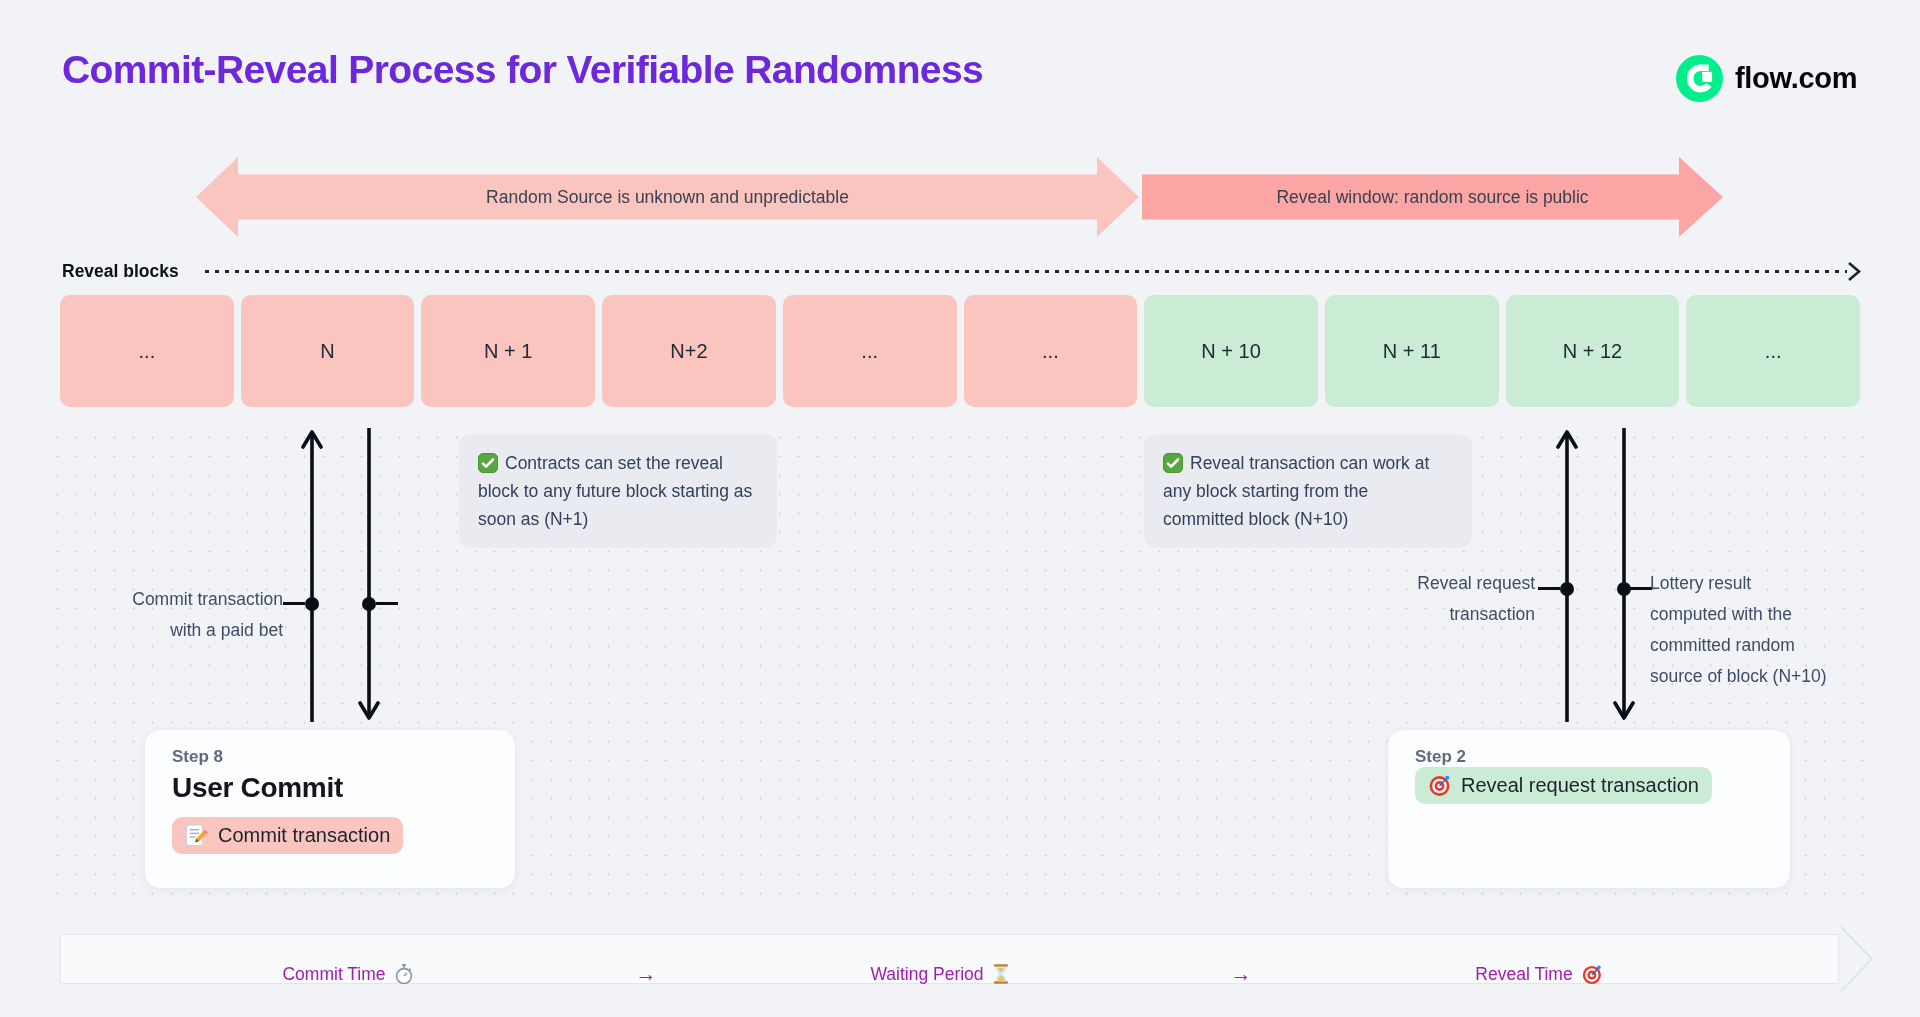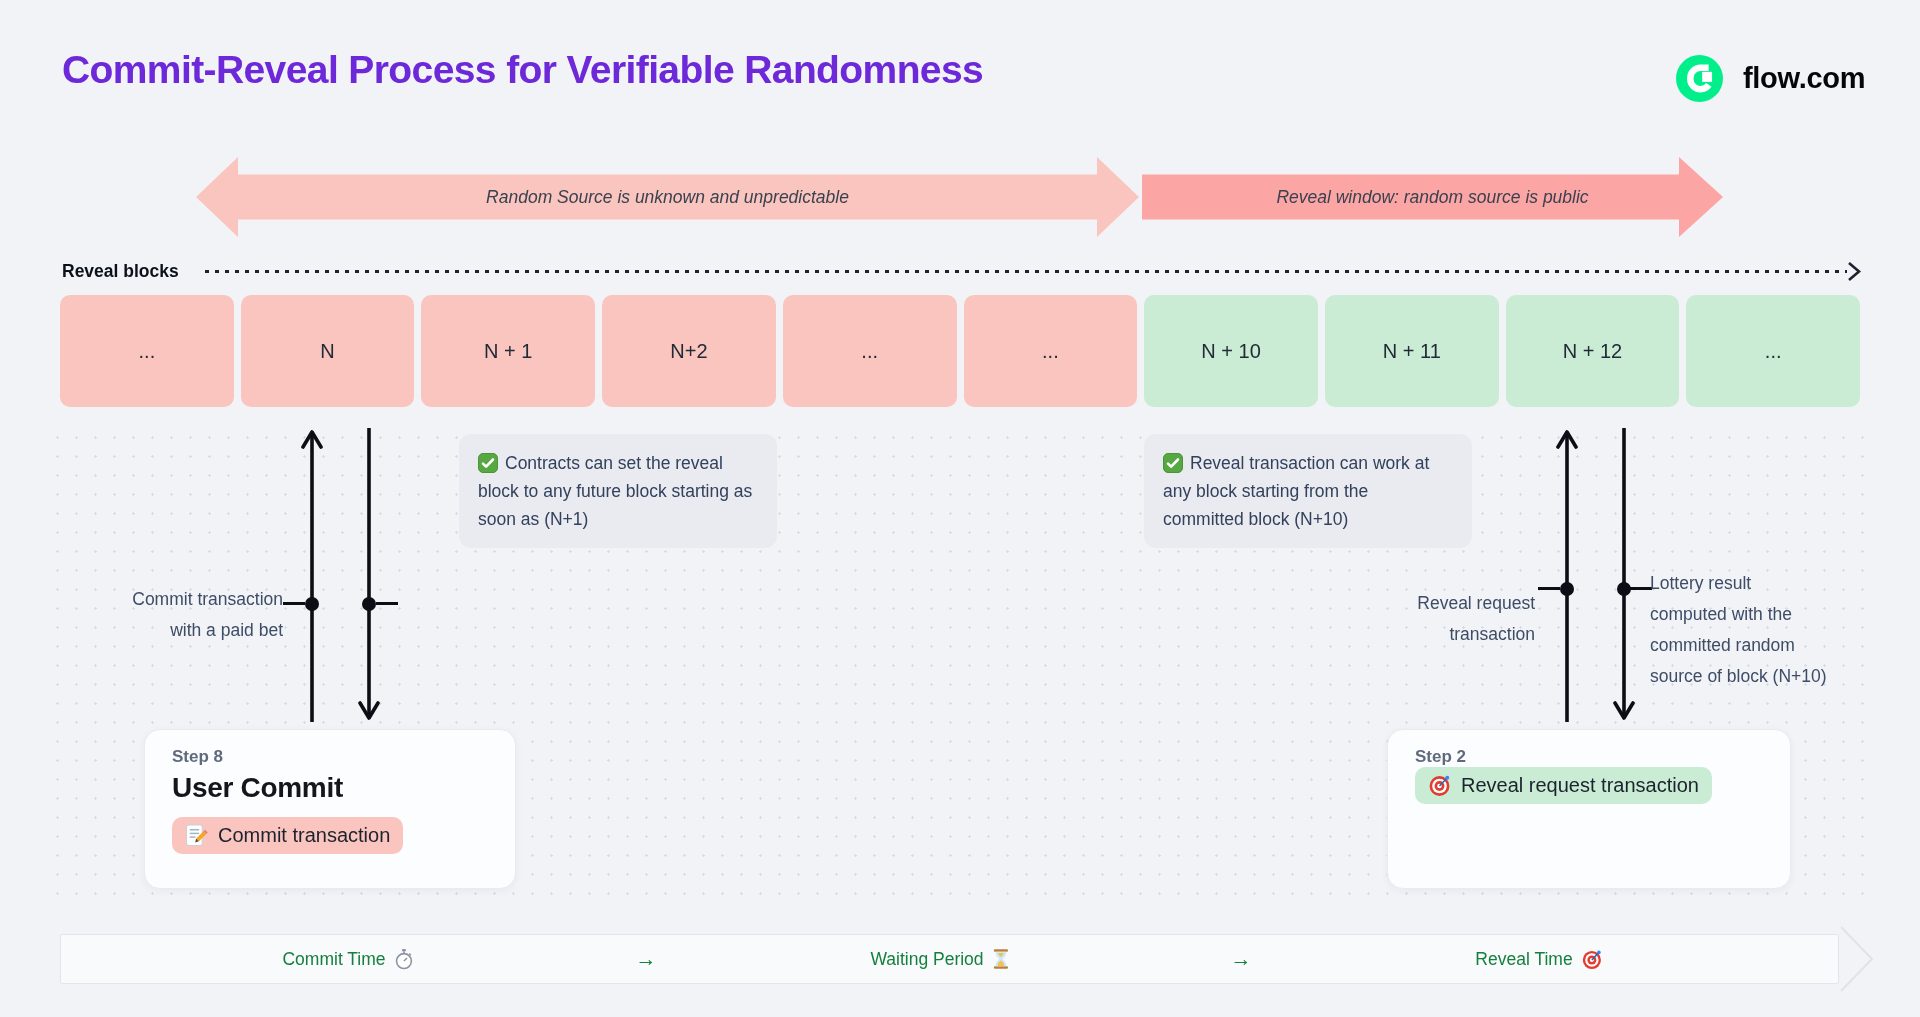--- a/index.html
+++ b/index.html
@@ -2,25 +2,25 @@
 <html><head>
 <meta charset="utf-8">
 <style>
   html,body{margin:0;padding:0;background:#f1f3f7;}
   .stage{position:relative;width:1920px;height:1017px;background:#f1f3f7;
          font-family:"Liberation Sans",sans-serif;overflow:hidden;}
   .abs{position:absolute;}
 
   .page-title{font-size:39px;font-weight:600;letter-spacing:-0.6px;color:#6d28d9;line-height:1.15;}
 
-  .brand{display:flex;align-items:center;gap:20px;}
+  .brand{display:flex;align-items:center;gap:12px;}
   .brand-name{font-size:29px;font-weight:700;color:#050607;letter-spacing:-0.3px;}
 
   .phase-arrow{display:flex;align-items:center;justify-content:center;
-               font-size:17.5px;color:#3a4150;font-style:italic;}
+               font-size:17.5px;color:#3a4150;}
   .phase-arrow.red{background:#f9c5be;
     clip-path:polygon(0 50%,42px 0,42px 22%,calc(100% - 42px) 22%,calc(100% - 42px) 0,
               100% 50%,calc(100% - 42px) 100%,calc(100% - 42px) 78%,42px 78%,42px 100%);}
   .phase-arrow.green{background:#fca5a5;
     clip-path:polygon(0 22%,calc(100% - 44px) 22%,calc(100% - 44px) 0,100% 50%,
               calc(100% - 44px) 100%,calc(100% - 44px) 78%,0 78%);}
 
   .chain-label{font-size:17.5px;font-weight:700;color:#0c101b;}
   .chain-dotted{height:3px;background:repeating-linear-gradient(90deg,#1c2230 0 4px,transparent 4px 10px);}
 
@@ -48,22 +48,22 @@
   .card{background:#fcfdfe;border:1px solid #e8ebf1;border-radius:16px;
         box-shadow:0 2px 8px rgba(20,30,60,.05);padding:17px 27px;box-sizing:border-box;}
   .eyebrow{font-size:17px;font-weight:700;color:#5f6b7d;}
   .card-title{font-size:28px;font-weight:800;color:#14161b;margin:5px 0 13px;letter-spacing:-0.3px;}
   .badge{display:inline-flex;align-items:center;gap:10px;border-radius:10px;
          padding:7px 13px;font-size:20px;color:#1c222e;}
   .badge.pink{background:#fac5be;}
   .badge.green{background:#caecd4;}
 
   .timeline{background:#f8fafc;border:1px solid #e2e6ec;border-radius:2px;}
-  .t-item{position:absolute;top:0;height:100%;display:flex;align-items:center;gap:9px;
-          transform:translateX(-50%);font-size:17.5px;font-weight:500;color:#15803d;white-space:nowrap;}
+  .t-item{position:absolute;top:15px;height:100%;display:flex;align-items:center;gap:9px;
+          transform:translateX(-50%);font-size:17.5px;font-weight:500;color:#a21caf;white-space:nowrap;}
   .t-arrow{font-size:21px;font-weight:400;}
 </style>
 </head>
 <body>
 
 <div class="stage">
 
   <div class="abs dot-grid" style="left:48px;top:428px;width:1824px;height:480px;"></div>
 
   <div class="abs page-title" style="left:62px;top:48px;">Commit-Reveal Process for Verifiable Randomness</div>
@@ -140,21 +140,21 @@
   </svg>
   <div class="abs dash" style="left:1538px;top:587px;width:22px;"></div>
   <div class="abs conn-dot" style="left:1560px;top:582px;"></div>
   <div class="abs dash" style="left:1630px;top:587px;width:22px;"></div>
   <div class="abs conn-dot" style="left:1617px;top:582px;"></div>
 
   <div class="abs ann right" style="right:1637px;top:584px;">
     <div>Commit transaction</div>
     <div>with a paid bet</div>
   </div>
-  <div class="abs ann right" style="right:385px;top:588px;">
+  <div class="abs ann right" style="right:385px;top:568px;">
     <div>Reveal request</div>
     <div>transaction</div>
   </div>
   <div class="abs ann" style="left:1650px;top:568px;">
     <div>Lottery result</div>
     <div>computed with the</div>
     <div>committed random</div>
     <div>source of block (N+10)</div>
   </div>
 

